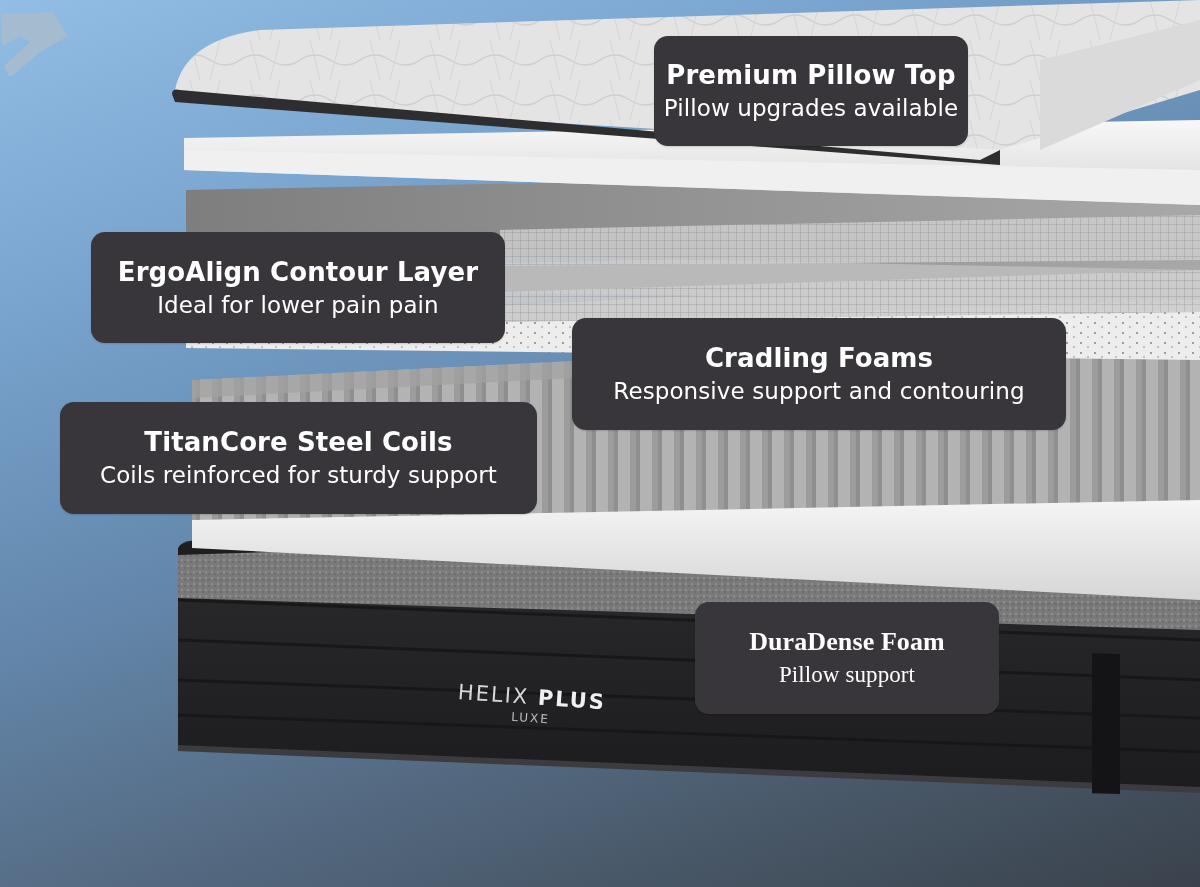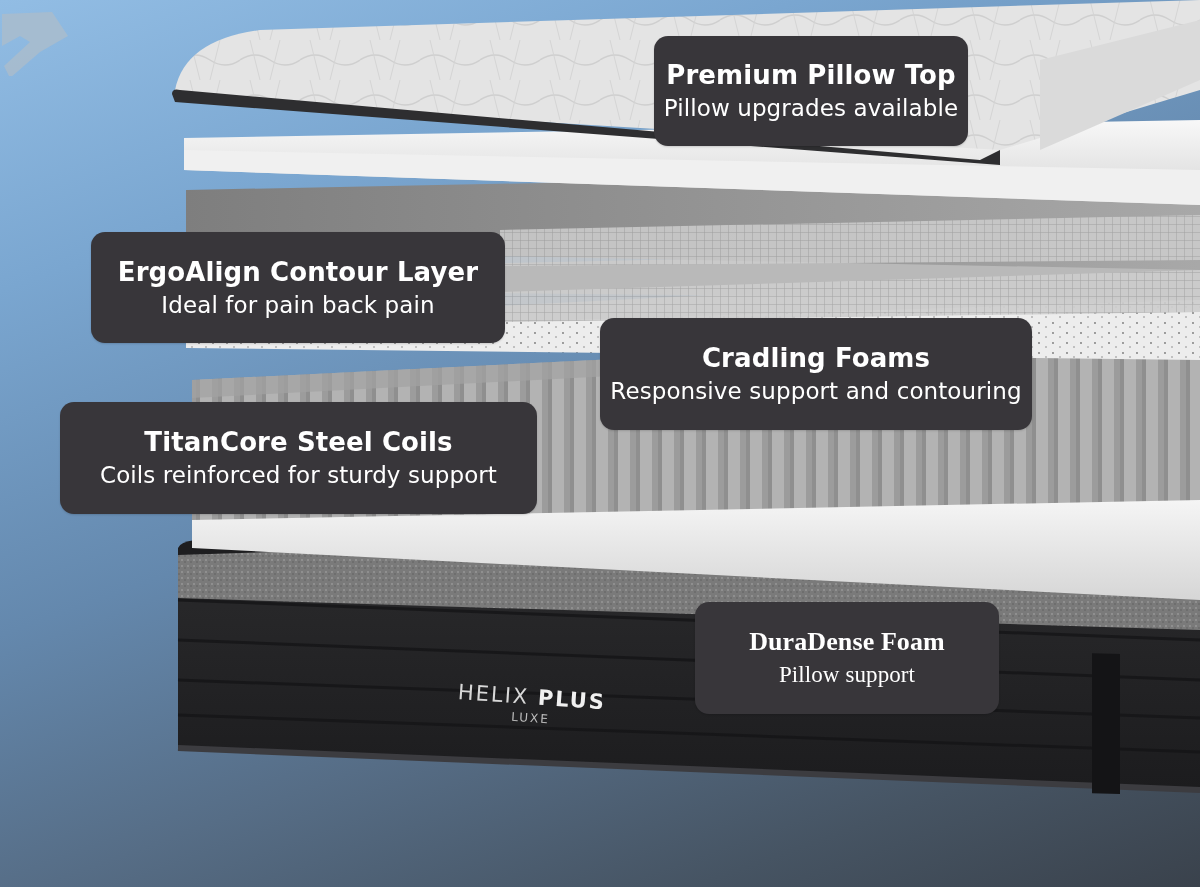--- a/index.html
+++ b/index.html
@@ -147,24 +147,24 @@
     <div class="line2">LUXE</div>
   </div>
 
   <div class="callout" style="left:654px; top:36px; width:314px; height:110px;">
     <div class="title">Premium Pillow Top</div>
     <div class="subtitle">Pillow upgrades available</div>
   </div>
 
   <div class="callout" style="left:91px; top:200px; width:414px; height:111px;margin-top:32px;">
     <div class="title">ErgoAlign Contour Layer</div>
-    <div class="subtitle">Ideal for pain back pain</div>
+    <div class="subtitle">Ideal for lower pain pain</div>
   </div>
 
-  <div class="callout" style="left:600px; top:318px; width:432px; height:112px;">
+  <div class="callout" style="left:572px; top:318px; width:494px; height:112px;">
     <div class="title">Cradling Foams</div>
     <div class="subtitle">Responsive support and contouring</div>
   </div>
 
   <div class="callout" style="left:60px; top:402px; width:477px; height:112px;">
     <div class="title">TitanCore Steel Coils</div>
     <div class="subtitle">Coils reinforced for sturdy support</div>
   </div>
 
   <div class="callout" style="left:695px; top:602px; width:304px; height:112px;font-family:Liberation Serif, serif;">

